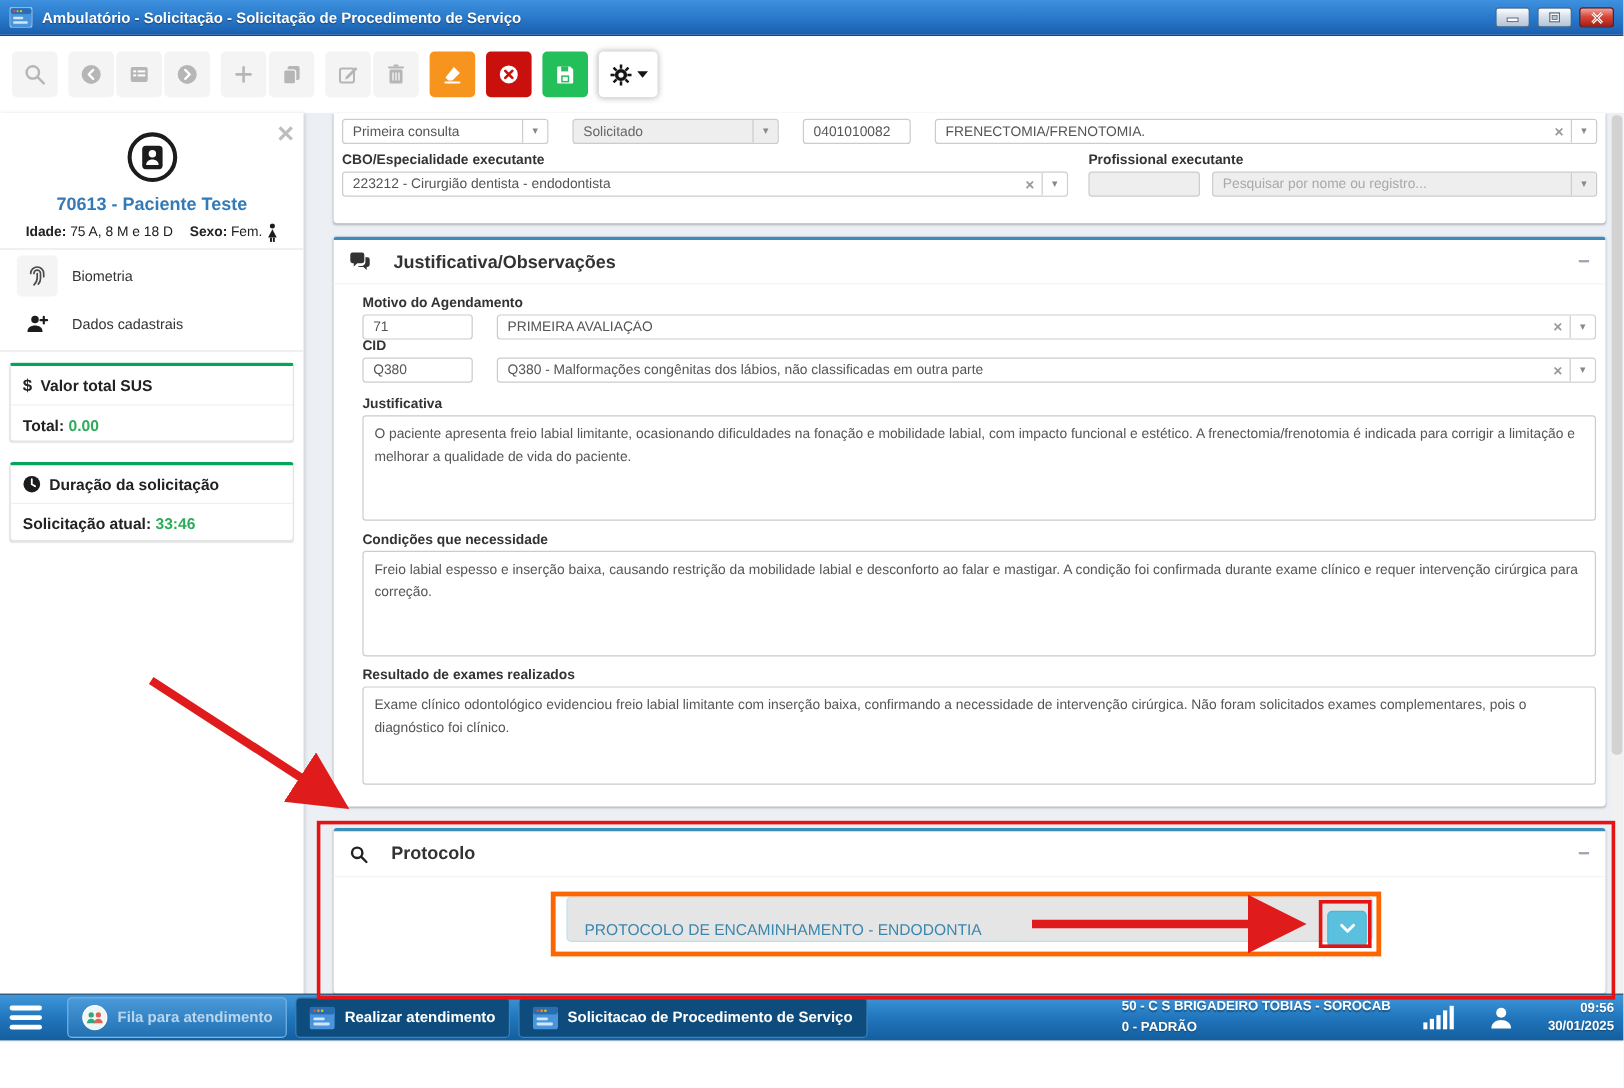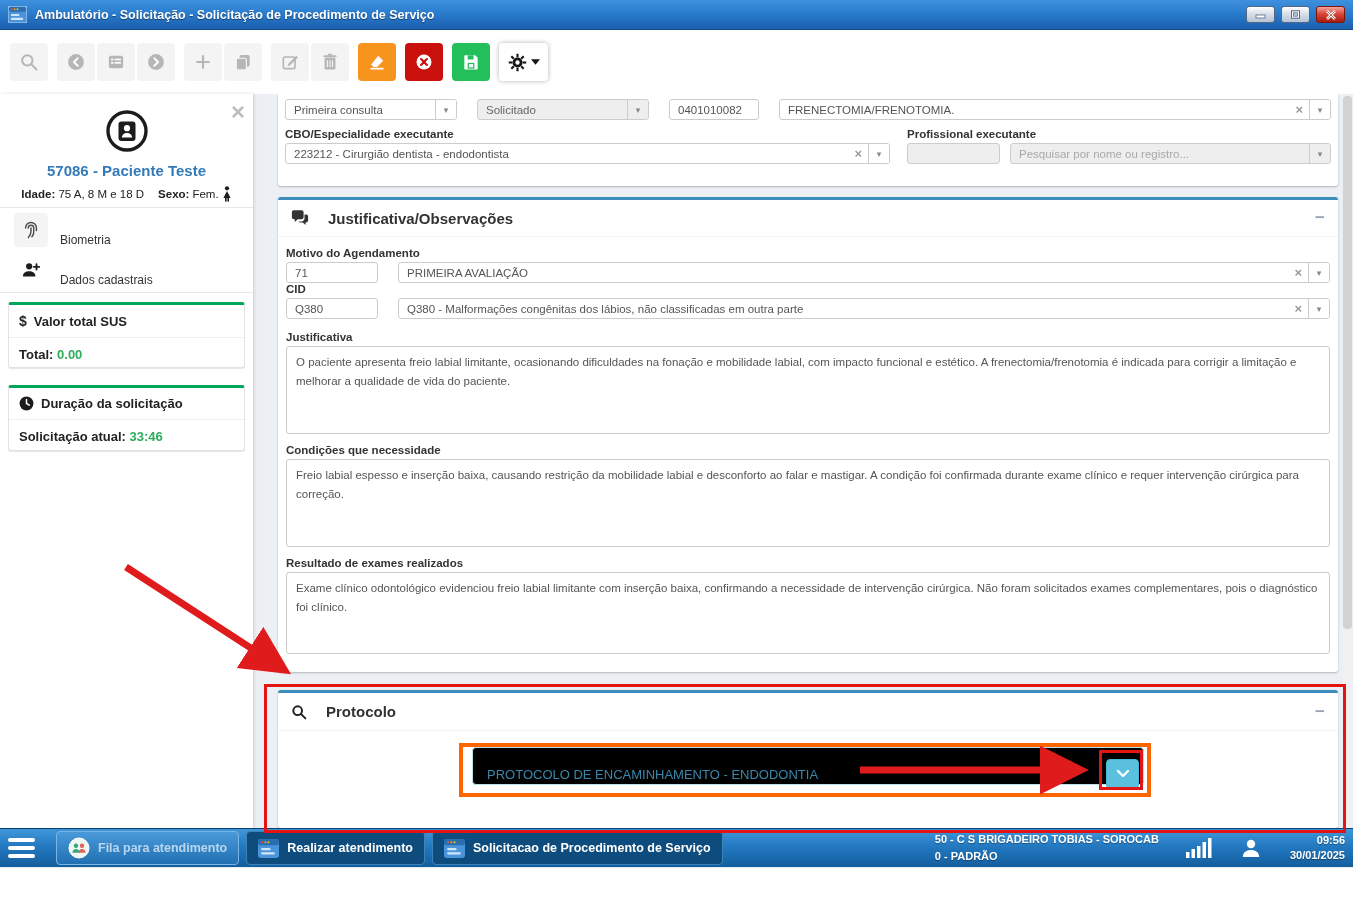--- a/index.html
+++ b/index.html
@@ -26,49 +26,49 @@
 .vscroll{position:absolute;right:1px;top:2px;width:9px;height:740px;background:#f1f1f1;border-radius:4px}
 .vthumb{position:absolute;left:0;top:0;width:9px;height:72%;background:#d2d2d2;border-radius:4px}
 
 .sidebar{position:absolute;left:0;top:0;width:253px;height:100%;background:#fff;box-shadow:1px 0 3px rgba(0,0,0,.15)}
 .sb-close{position:absolute;right:8px;top:6px;font-size:24px;font-weight:bold;color:#bdbdbd;line-height:1;cursor:pointer}
 .pat{position:absolute;left:0;top:14px;width:100%;text-align:center}
 .pat .nm{color:#337ab7;font-weight:bold;font-size:15px;margin-top:8px}
 .pat .meta{margin-top:7px;font-size:11.5px;color:#222;display:flex;justify-content:center;gap:14px;align-items:center}
 .pat .meta b{font-weight:bold}
 .sb-div{position:absolute;left:0;width:100%;border-top:1px solid #e7e7e7}
-.sb-item{position:absolute;left:14px;display:flex;align-items:flex-end;gap:12px;font-size:12px;color:#333;cursor:pointer}
+.sb-item{position:absolute;left:14px;display:flex;align-items:center;gap:12px;font-size:12px;color:#333;cursor:pointer}
 .mini{width:34px;height:34px;background:#f4f4f4;border-radius:4px;display:flex;align-items:center;justify-content:center}
 .card{position:absolute;left:8px;width:237px;background:#fff;border:1px solid #e3e3e3;border-top:3px solid #00a65a;border-radius:3px;box-shadow:0 1px 1px rgba(0,0,0,.1)}
 .card .ch{display:flex;align-items:center;gap:7px;padding:8px 10px;font-weight:bold;font-size:13px;color:#222;border-bottom:1px solid #f0f0f0}
 .card .cb{padding:9px 10px;font-weight:bold;font-size:13px;color:#222}
 .greenv{color:#2eac5c}
 
 .main{position:absolute;left:278px;top:0;width:1060px;height:100%}
 .panel{position:absolute;left:0;width:1060px;background:#fff;border-radius:3px;box-shadow:0 1px 2px rgba(0,0,0,.25)}
 .p-top{top:0;height:92px;border-radius:0 0 3px 3px;padding:5px 7px}
 .p-just{top:103px;height:475px;border-top:3px solid #3c8dbc}
 .p-proto{top:596px;height:138px;border-top:3px solid #3c8dbc}
 .phead{height:37px;display:flex;align-items:center;gap:19px;padding:0 13px;border-bottom:1px solid #f4f4f4;font-size:15px;font-weight:bold;color:#333}
 .collapse{margin-left:auto;color:#99a3b1;font-size:17px;font-weight:bold;cursor:pointer}
-.pbody{padding:10px 8px 0 8px}
+.pbody{padding:10px 8px 0 24px}
 .lbl{font-weight:bold;font-size:11.5px;color:#333;margin-bottom:3px}
 .row{display:flex;gap:20px}
 .fld{height:21px;border:1px solid #ccc;border-radius:3px;background:#fff;display:flex;align-items:center;font-size:11.5px;color:#555;padding:0 8px}
 input.fld{font-family:"Liberation Sans","DejaVu Sans",sans-serif;outline:none}
 .combo{padding:0;overflow:hidden}
 .combo .txt{flex:1;padding:0 8px;white-space:nowrap;overflow:hidden}
 .x{color:#999;font-weight:bold;padding:0 6px;font-size:13px;cursor:pointer}
 .seg{width:21px;align-self:stretch;border-left:1px solid #ccc;display:flex;align-items:center;justify-content:center;color:#888;font-size:9px;background:#fff;cursor:pointer}
 .dis{background:#eee;color:#888}
 .dis .seg{background:#eee}
 .ph{color:#a9a9a9}
 .ta{width:100%;border:1px solid #ccc;border-radius:3px;resize:none;font-family:"Liberation Sans","DejaVu Sans",sans-serif;font-size:11.5px;color:#555;padding:6px 9px;line-height:1.65;outline:none;display:block}
 
-.proto-bar{width:672px;height:38px;margin:16px auto 0;background:#000000;border:1px solid #b9e1f0;border-radius:4px;display:flex;align-items:center;padding:16px 4px 0 14px;color:#3a87ad;font-size:13px}
+.proto-bar{width:672px;height:38px;margin:16px auto 0;background:#e5e5e5;border:1px solid #b9e1f0;border-radius:4px;display:flex;align-items:center;padding:16px 4px 0 14px;color:#3a87ad;font-size:13px}
 .proto-btn{margin-left:auto;width:33px;height:30px;background:#5bc0de;border:1px solid #46b8da;border-radius:4px;display:flex;align-items:center;justify-content:center;cursor:pointer}
 
 .ann{position:absolute;pointer-events:none;z-index:55;background:transparent}
 .ann.red-outer{left:264px;top:684px;width:1082px;height:149px;border:3px solid #e51414}
 .ann.orange{left:459px;top:743px;width:692px;height:54px;border:4px solid #fd6500}
 .ann.red-btn{left:1099px;top:750px;width:44px;height:40px;border:3px solid #e51414}
 .overlay{position:absolute;left:0;top:0;z-index:60;pointer-events:none}
 
 .insertbar{position:absolute;left:0;top:838px;width:100%;height:30px;background:linear-gradient(#fdfdfd,#eaeaea);border-top:1px solid #d2d2d2;display:flex;align-items:center;padding:0 14px;font-weight:bold;font-size:13.5px;color:#111}
 .insertbar .plus{font-size:16px;margin-right:5px;font-weight:bold}
@@ -229,21 +229,21 @@
     <span class="sb-close">×</span>
     <div class="pat">
       <div style="display:flex;justify-content:center">
         <svg width="46" height="46" viewBox="0 0 46 46">
             <circle cx="23" cy="23" r="19" fill="none" stroke="#1c1c1c" stroke-width="3.4"></circle>
             <rect x="14.5" y="13.5" width="17" height="19.5" rx="3" fill="#1c1c1c"></rect>
             <circle cx="23" cy="20.2" r="3.1" fill="#fff"></circle>
             <path d="M17.8 29.6c0-3 2.4-4.7 5.2-4.7s5.2 1.7 5.2 4.7z" fill="#fff"></path>
           </svg>
       </div>
-      <div class="nm">57086 - Paciente Teste</div>
+      <div class="nm">70613 - Paciente Teste</div>
       <div class="meta">
         <span><b>Idade:</b> <span>75 A, 8 M e 18 D</span></span>
         <span style="display:flex;align-items:center;gap:3px">
             <b>Sexo:</b> 
             <span>Fem.</span>
           <svg width="10" height="16" viewBox="0 0 10 16">
               <circle cx="5" cy="2.3" r="2.1" fill="#1c1c1c"></circle>
               <path d="M5 5L8.6 12H1.4z" fill="#1c1c1c"></path>
               <rect x="3" y="12" width="1.6" height="3.6" fill="#1c1c1c"></rect>
               <rect x="5.4" y="12" width="1.6" height="3.6" fill="#1c1c1c"></rect>

